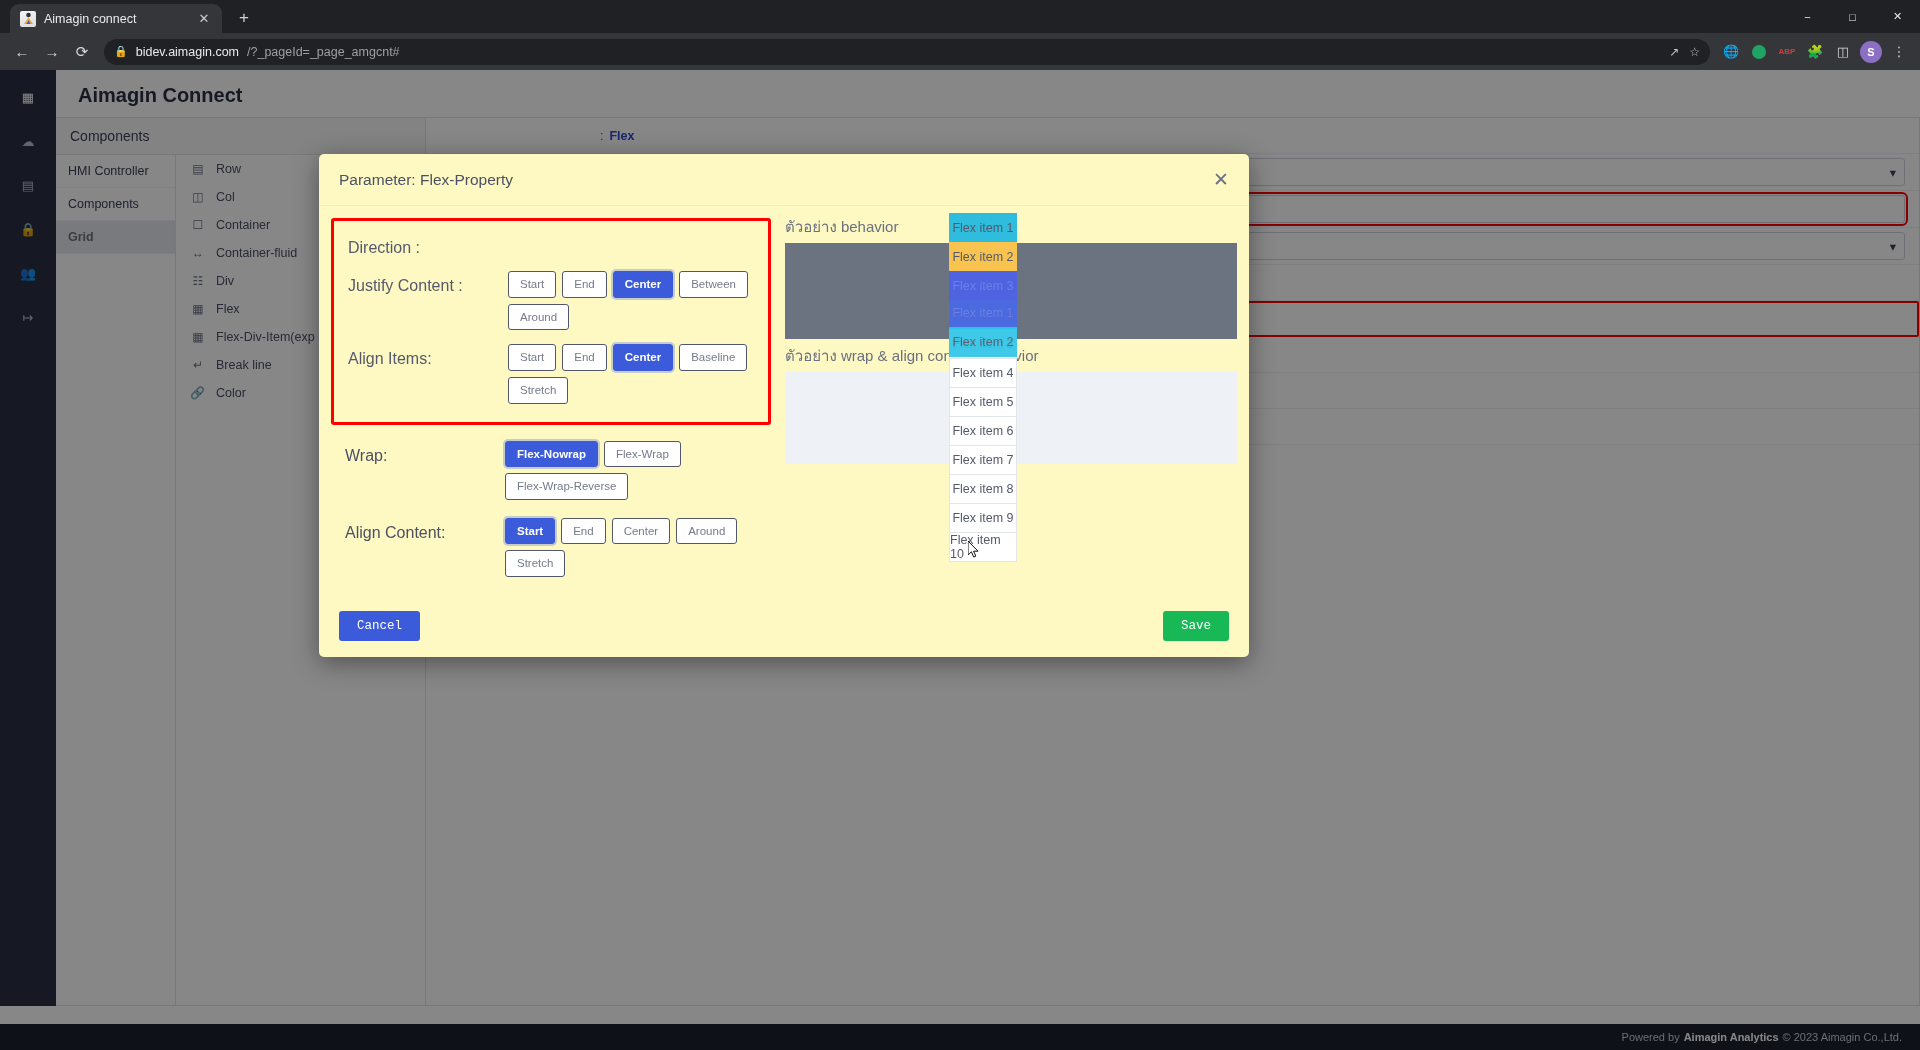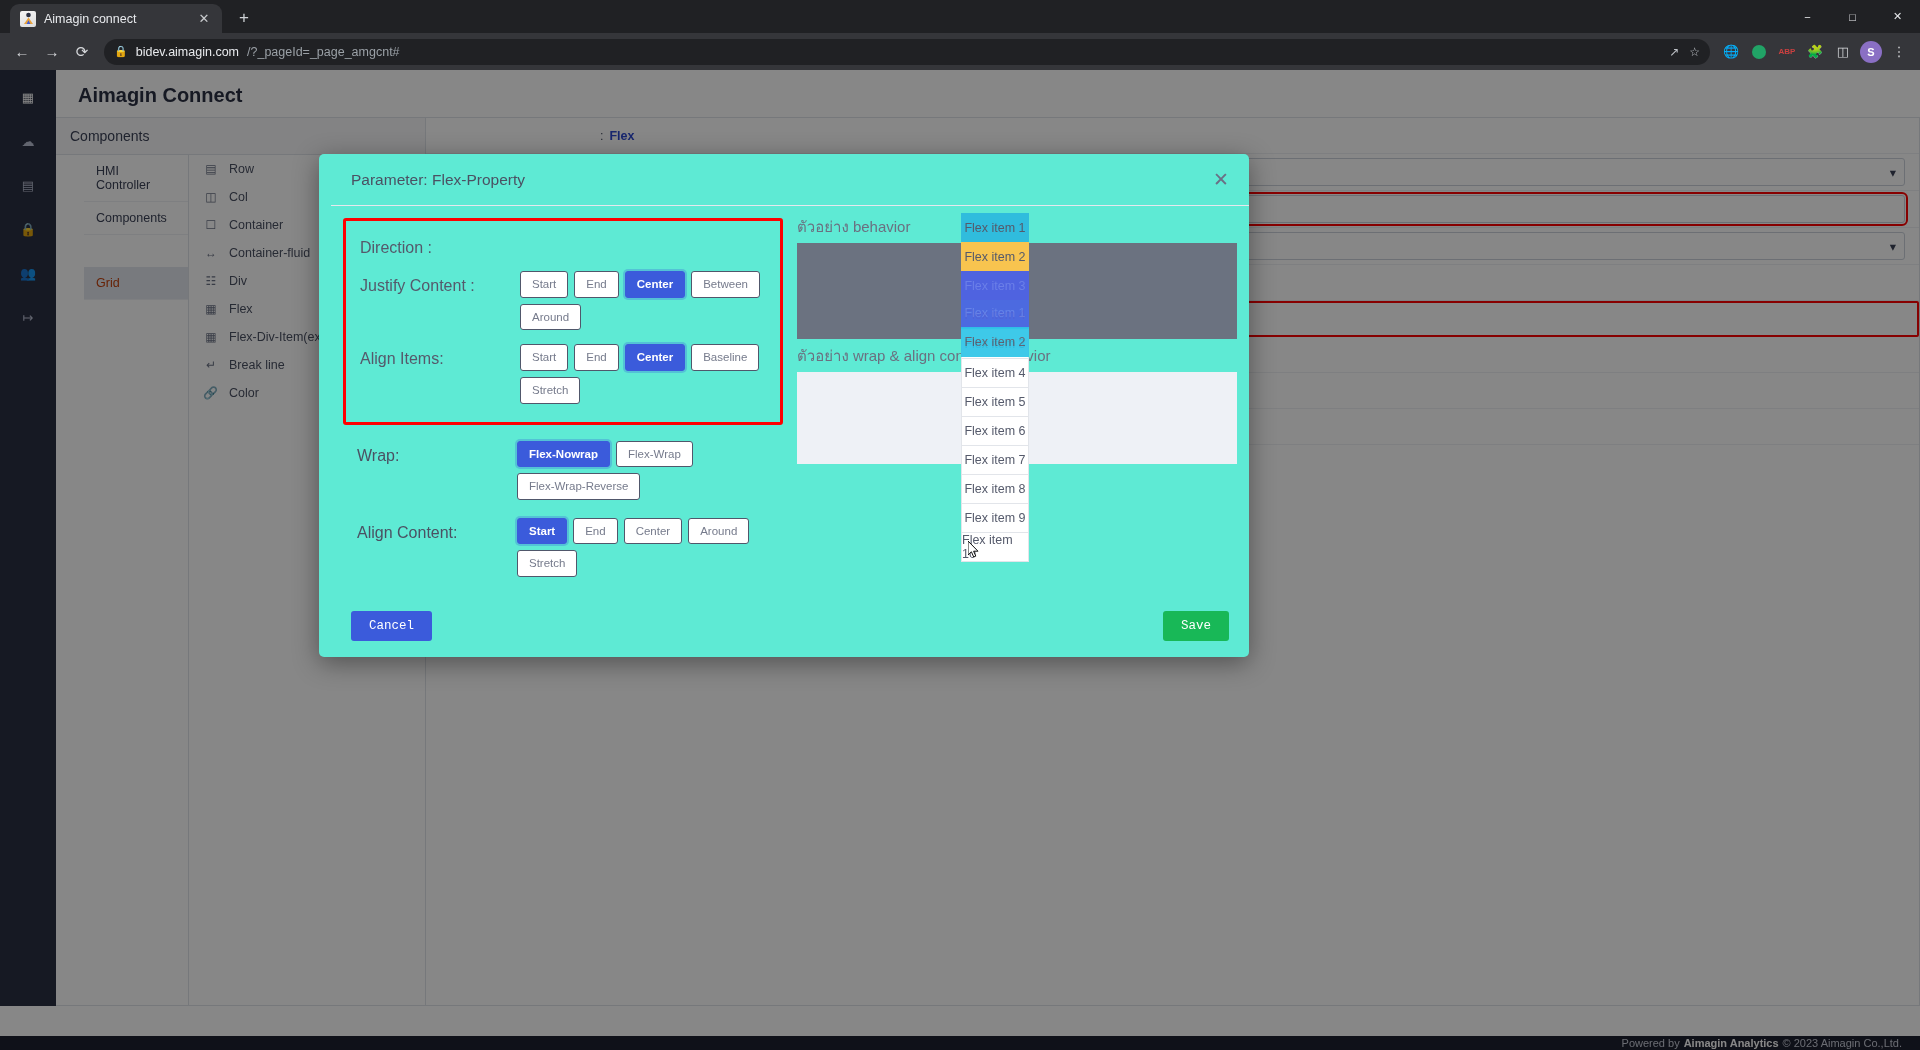--- a/index.html
+++ b/index.html
@@ -85,23 +85,23 @@
     color: #b9bfd2; }
   .rail-icon.active { color: #fff; }
 
   .content-col { flex: 1; display: flex; flex-direction: column; min-width: 0; background:#fff; }
   .page-title { font-size: 20px; font-weight: bold; color: #2b3043; padding: 14px 22px 10px 22px; }
 
   .panels { display: flex; flex: 1; min-height: 0; }
   .panel-left { width: 370px; border: 1px solid #dfe2e8; border-left: none; display: flex; flex-direction: column; }
   .panel-head { background: #f7f8fa; padding: 10px 14px; font-size: 14px; color: #3c4257; border-bottom: 1px solid #dfe2e8; }
   .tree-wrap { display: flex; flex: 1; min-height: 0; }
-  .tree-col1 { width: 133px; border-right: 1px solid #dfe2e8; padding-left: 28px; }
+  .tree-col1 { width: 120px; border-right: 1px solid #dfe2e8; }
   .tree-item { padding: 9px 12px; font-size: 12.5px; color: #3c4257; border-bottom: 1px solid #eef0f4; }
-  .tree-item.sel { background: #e3e7ef; font-weight: normal; color: #c2410c; margin-top: 32px; }
+  .tree-item.sel { background: #e3e7ef; font-weight: bold; color: #737373; }
   .tree-col2 { flex: 1; }
   .tree-row { display: flex; align-items: center; gap: 10px; padding: 7px 14px; font-size: 12.5px; color: #4b5163; }
   .tree-row .ic { width: 16px; display:flex; align-items:center; justify-content:center; color:#6b7285; font-size: 12px; }
 
   .panel-right { flex: 1; border: 1px solid #dfe2e8; border-left: none; min-width: 0; }
   .prop-row { display: flex; align-items: center; min-height: 36px; border-bottom: 1px solid #eef0f4;
     padding: 4px 14px; gap: 10px; font-size: 12.5px; color: #4b5163; }
   .prop-label { width: 150px; flex: none; }
   .prop-val { flex: 1; display: flex; align-items: center; gap: 6px; min-width:0; }
   .prop-link { color: #2f4ad0; font-weight: bold; }
@@ -117,30 +117,30 @@
   .swatch::before, .swatch::after {
     content:""; position: absolute; left: 2px; right: 2px; top: 50%; height: 1px; background: #555;
     transform-origin: center;
   }
   .swatch::before { transform: rotate(28deg); }
   .swatch::after  { transform: rotate(-28deg); }
   .caretbtn { padding: 0 5px; font-size: 8px; color: #555; }
   .red-outline { outline: 2.5px solid #ff0000; outline-offset: 1px; }
   .red-box { border: 2.5px solid #ff0000; border-radius: 2px; }
 
-  .footer-bar { position: absolute; left:0; right:0; bottom: 0; height: 14px; background: #1e2130;
+  .footer-bar { position: absolute; left:0; right:0; bottom: 0; height: 26px; background: #1e2130;
     color: #c8ccd8; font-size: 11px; display: flex; align-items: center; justify-content: flex-end;
     padding-right: 18px; gap: 4px; }
   .footer-bar b { color: #fff; }
 
   
   .overlay { position: absolute; inset: 0; background: rgba(0,0,0,0.47); }
   .modal {
-    position: absolute; left: 319px; top: 84px; width: 930px; background: #5eead4;
-    border-radius: 5px; box-shadow: 0 6px 26px rgba(0,0,0,.4); overflow: hidden; padding-left: 12px;
+    position: absolute; left: 319px; top: 84px; width: 930px; background: #fef9c3;
+    border-radius: 5px; box-shadow: 0 6px 26px rgba(0,0,0,.4); overflow: hidden;
   }
   .modal-head { padding: 16px 20px; display: flex; align-items: center; border-bottom: 1px solid #e6e8ed; }
   .modal-title { font-size: 15.5px; color: #4b5163; }
   .modal-x { margin-left: auto; font-size: 19px; color: #6a7085; line-height: 1; }
   .modal-body { display: flex; padding: 8px 12px 8px 12px; gap: 0; }
   .col-left { width: 440px; flex: none; padding: 4px 0 10px 0; }
   .col-right { flex: 1; padding: 4px 0 10px 14px; min-width: 0; position: relative; }
 
   .group-boxed { border: 3px solid #ff0000; border-radius: 3px; padding: 12px 14px 14px 14px; }
   .frow { display: flex; align-items: flex-start; margin-bottom: 4px; }

